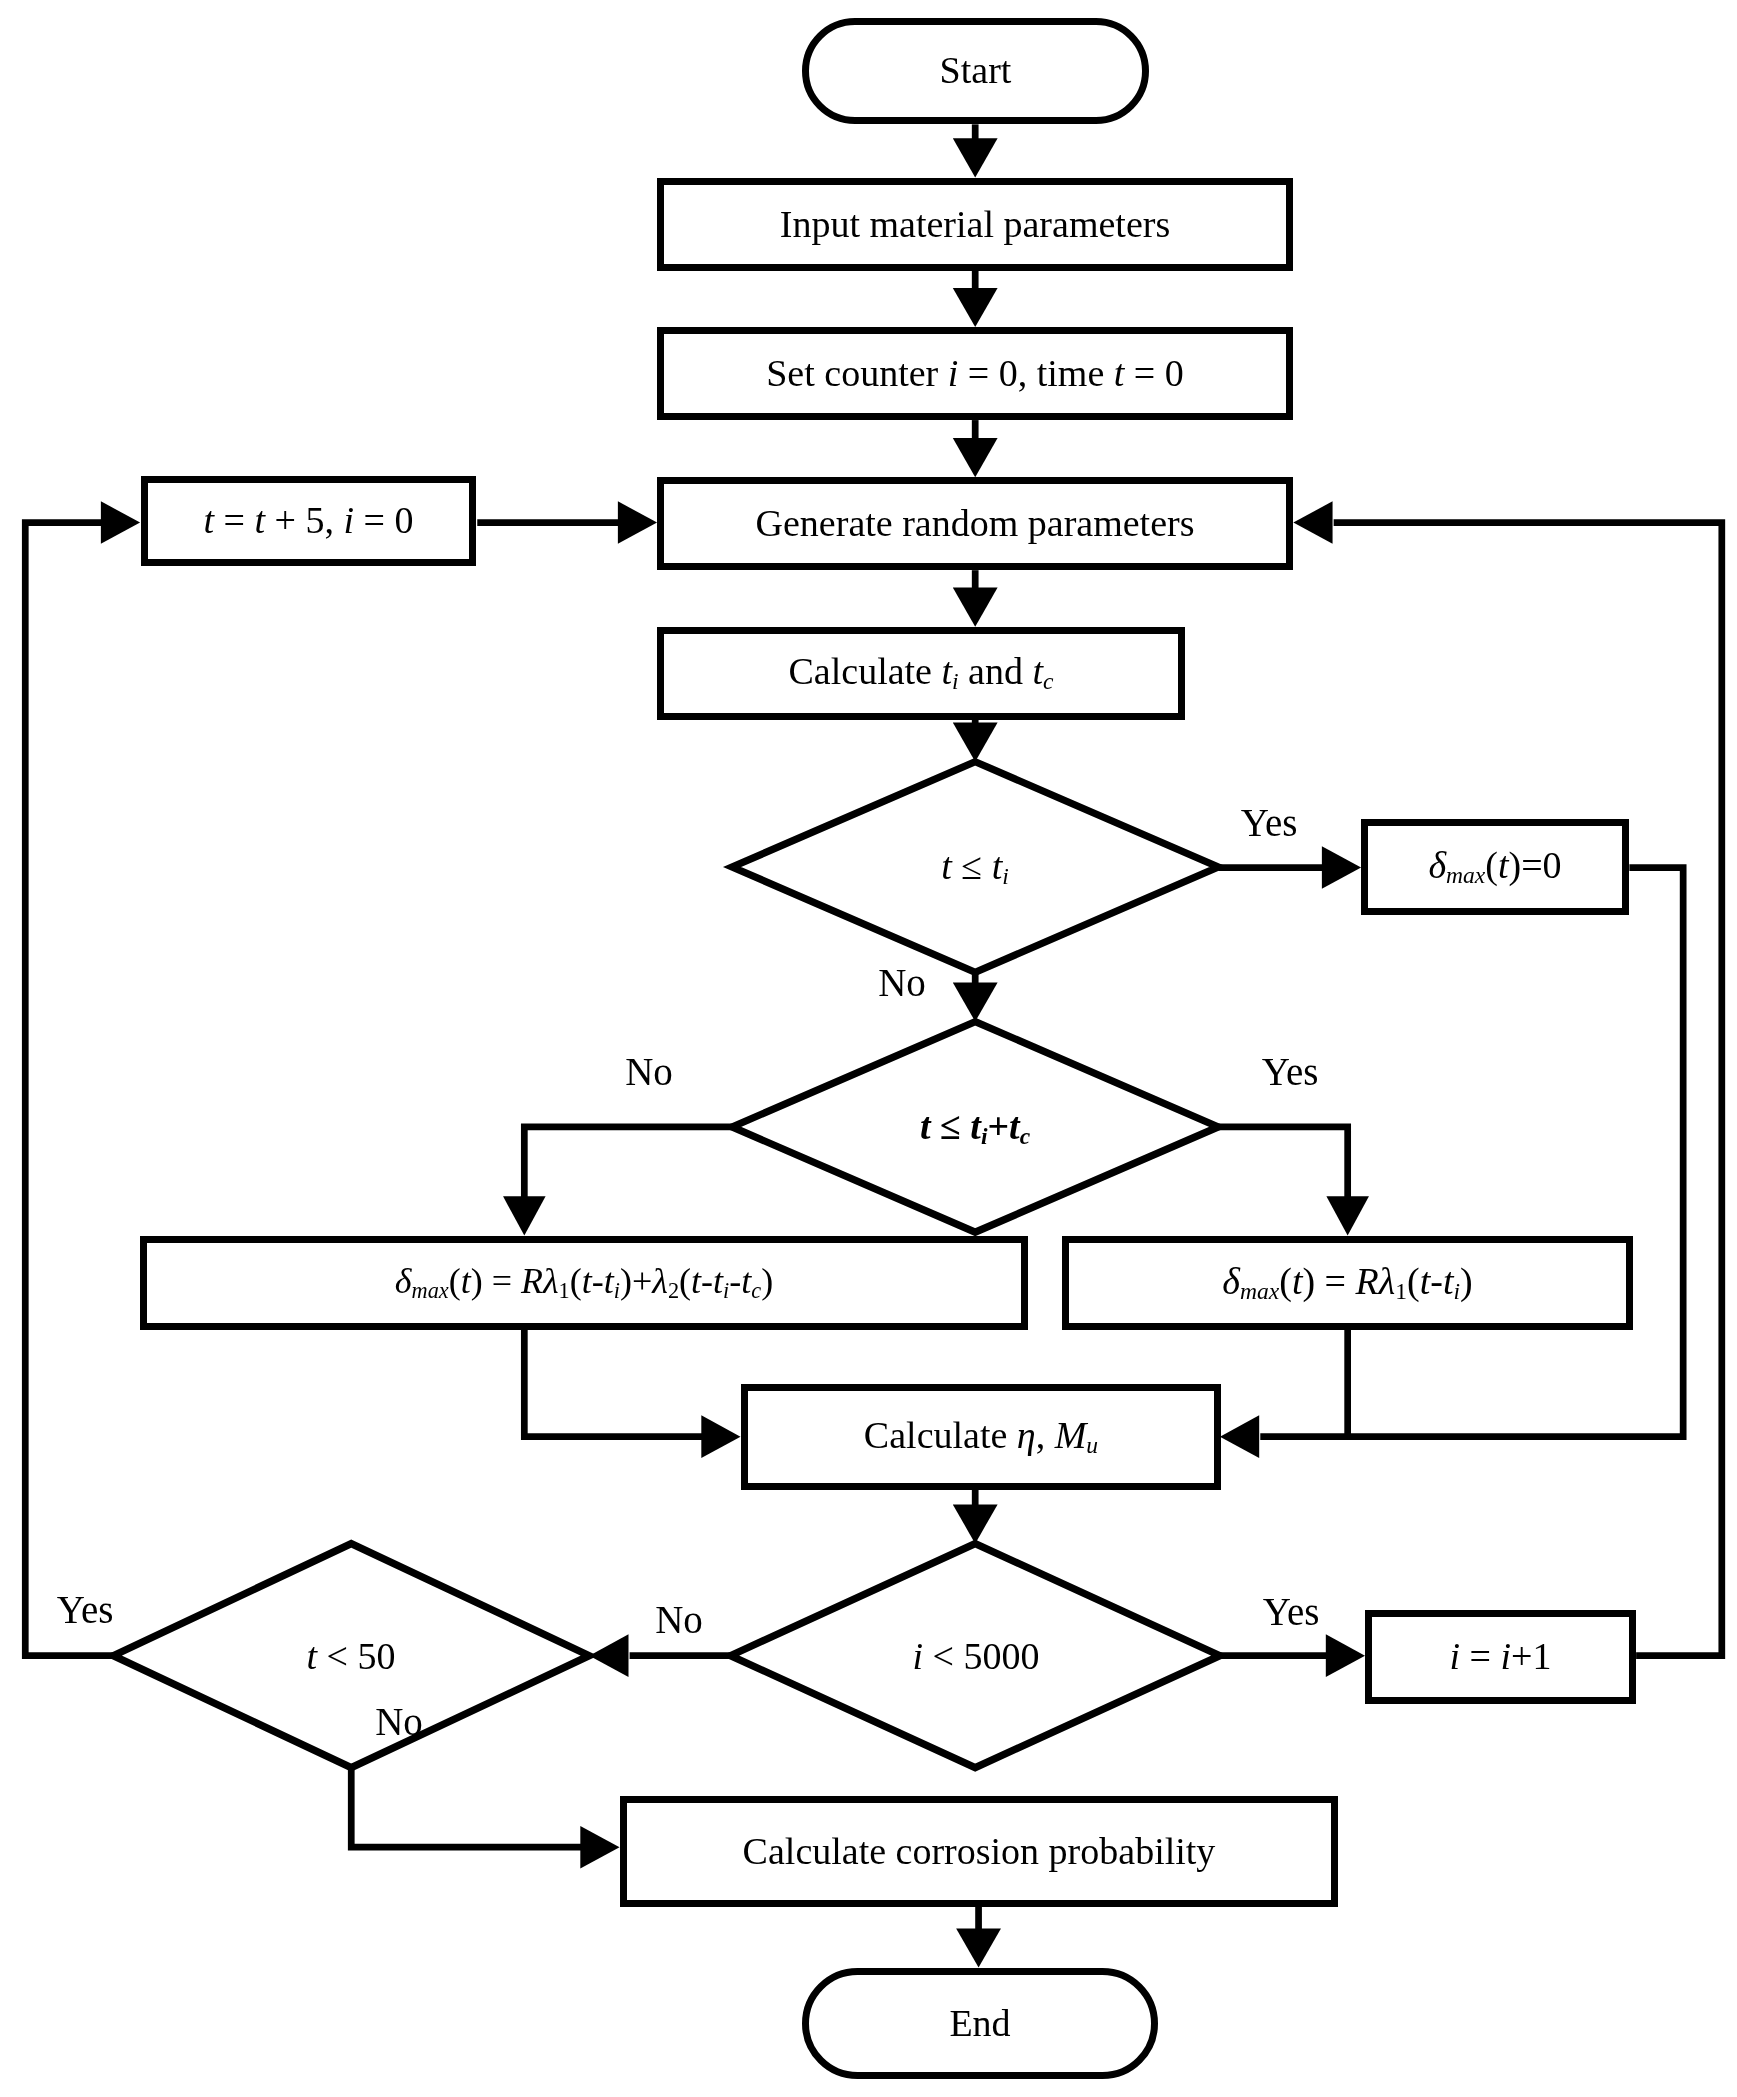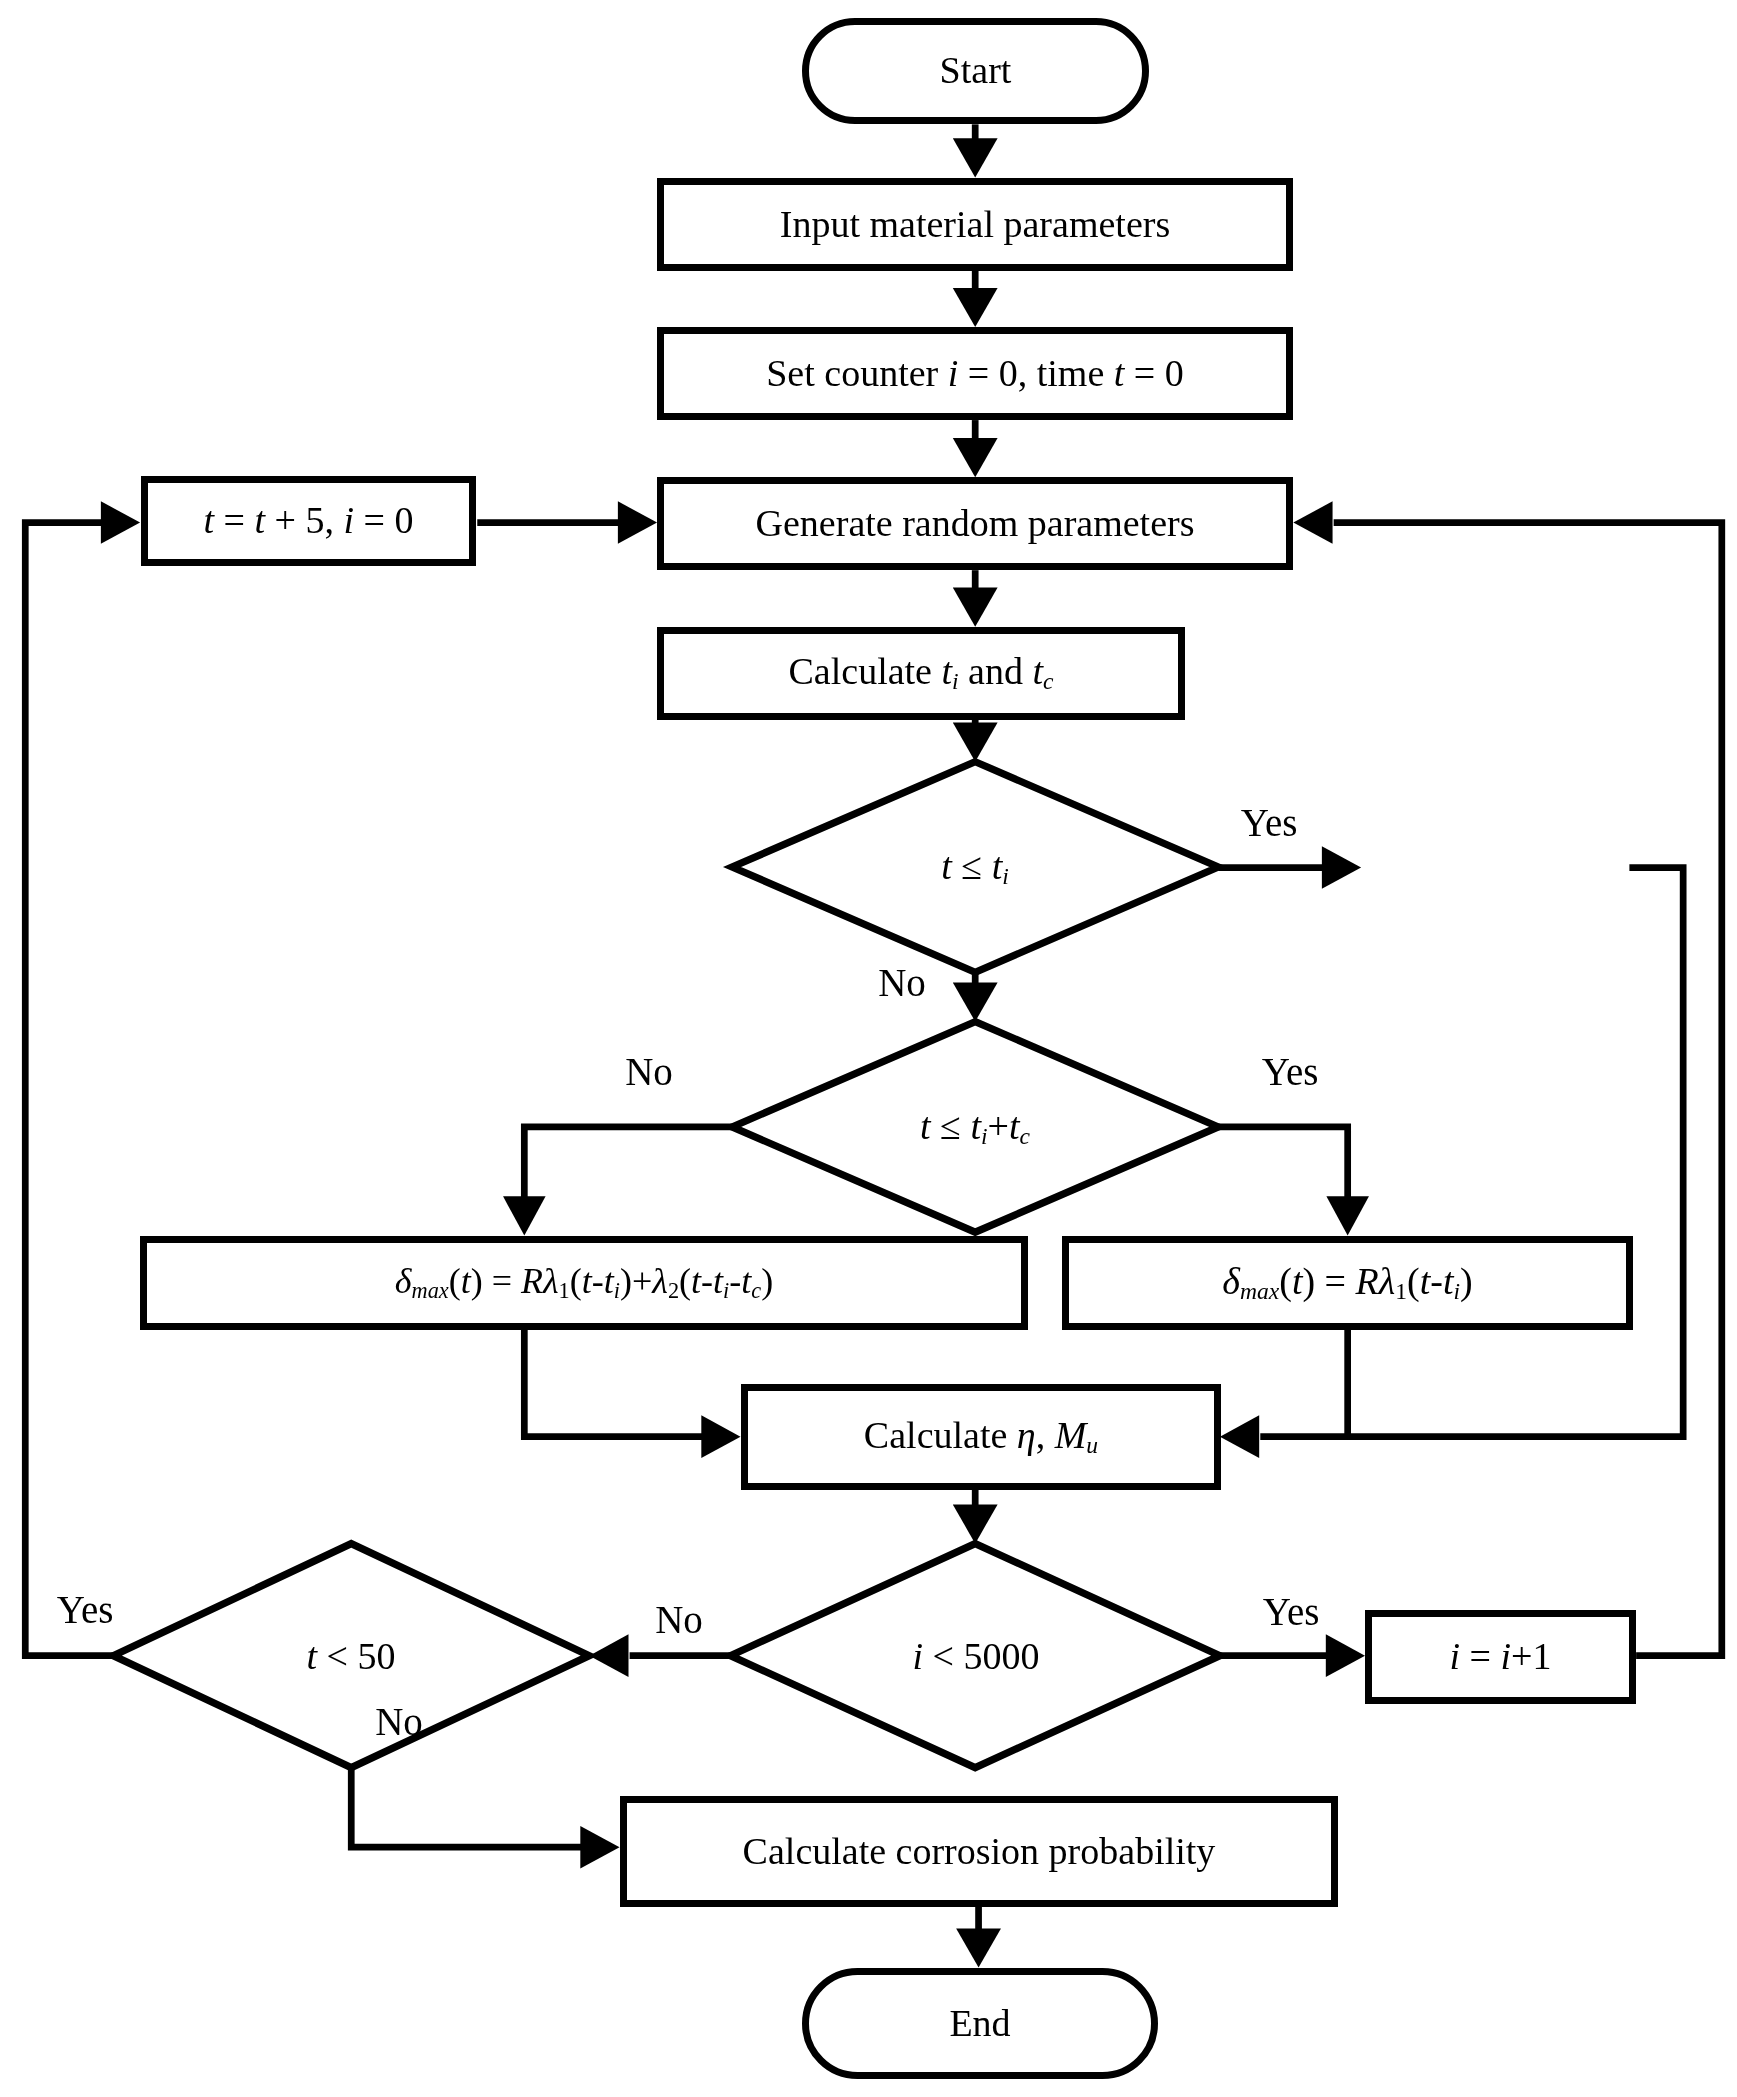--- a/index.html
+++ b/index.html
@@ -109,41 +109,44 @@
     </div>
   <div class="node" style="left:141px;top:476px;width:335px;height:90px;">
       <span><span class="seg-i">t</span><span class="seg-r"> = </span><span class="seg-i">t</span><span class="seg-r"> + 5, </span><span class="seg-i">i</span><span class="seg-r"> = 0</span></span>
     </div>
   <div class="node" style="left:657px;top:477px;width:636px;height:93px;">
       <span><span class="seg-r">Generate random parameters</span></span>
     </div>
   <div class="node" style="left:657px;top:627px;width:528px;height:93px;">
       <span><span class="seg-r">Calculate </span><span class="seg-i">t</span><span class="seg-si">i</span><span class="seg-r"> and </span><span class="seg-i">t</span><span class="seg-si">c</span></span>
     </div>
+  <div class="node" style="left:1361px;top:819px;width:268px;height:96px;">
+      <span><span class="seg-i">δ</span><span class="seg-si">max</span><span class="seg-r">(</span><span class="seg-i">t</span><span class="seg-r">)=0</span></span>
+    </div>
   <div class="node" style="left:140px;top:1236px;width:888px;height:94px;font-size:36px;">
       <span><span class="seg-i">δ</span><span class="seg-si">max</span><span class="seg-r">(</span><span class="seg-i">t</span><span class="seg-r">) = </span><span class="seg-i">Rλ</span><span class="seg-sr">1</span><span class="seg-r">(</span><span class="seg-i">t</span><span class="seg-r">-</span><span class="seg-i">t</span><span class="seg-si">i</span><span class="seg-r">)+</span><span class="seg-i">λ</span><span class="seg-sr">2</span><span class="seg-r">(</span><span class="seg-i">t</span><span class="seg-r">-</span><span class="seg-i">t</span><span class="seg-si">i</span><span class="seg-r">-</span><span class="seg-i">t</span><span class="seg-si">c</span><span class="seg-r">)</span></span>
     </div>
   <div class="node" style="left:1062px;top:1236px;width:571px;height:94px;">
       <span><span class="seg-i">δ</span><span class="seg-si">max</span><span class="seg-r">(</span><span class="seg-i">t</span><span class="seg-r">) = </span><span class="seg-i">Rλ</span><span class="seg-sr">1</span><span class="seg-r">(</span><span class="seg-i">t</span><span class="seg-r">-</span><span class="seg-i">t</span><span class="seg-si">i</span><span class="seg-r">)</span></span>
     </div>
   <div class="node" style="left:741px;top:1384px;width:480px;height:106px;">
       <span><span class="seg-r">Calculate </span><span class="seg-i">η</span><span class="seg-r">, </span><span class="seg-i">M</span><span class="seg-si">u</span></span>
     </div>
   <div class="node" style="left:1365px;top:1610px;width:271px;height:94px;">
       <span><span class="seg-i">i</span><span class="seg-r"> = </span><span class="seg-i">i</span><span class="seg-r">+1</span></span>
     </div>
   <div class="node" style="left:620px;top:1796px;width:718px;height:111px;">
       <span><span class="seg-r">Calculate corrosion probability</span></span>
     </div>
   <div class="node terminal" style="left:802px;top:1968px;width:356px;height:111px;">
       <span><span class="seg-r">End</span></span>
     </div>
 
   <div class="dtext" style="left:975px;top:867px;"><span><span class="seg-i">t</span><span class="seg-r"> ≤ </span><span class="seg-i">t</span><span class="seg-si">i</span></span></div>
-  <div class="dtext" style="left:975px;top:1127px;"><span><span class="seg-i">t</span><span class="seg-r"> ≤ </span><span class="seg-i">t</span><span class="seg-si">i</span><span class="seg-r">+</span><span class="seg-i">t</span><span class="seg-si">c</span></span></div>
+  <div class="dtext" style="left:975px;top:1127px;font-weight:bold;"><span><span class="seg-i">t</span><span class="seg-r"> ≤ </span><span class="seg-i">t</span><span class="seg-si">i</span><span class="seg-r">+</span><span class="seg-i">t</span><span class="seg-si">c</span></span></div>
   <div class="dtext" style="left:976px;top:1656px;"><span><span class="seg-i">i</span><span class="seg-r"> &lt; 5000</span></span></div>
   <div class="dtext" style="left:351px;top:1656px;"><span><span class="seg-i">t</span><span class="seg-r"> &lt; 50</span></span></div>
 
   <div class="elabel" style="left:1269px;top:822px;">Yes</div>
   <div class="elabel" style="left:902px;top:982px;">No</div>
   <div class="elabel" style="left:649px;top:1071px;">No</div>
   <div class="elabel" style="left:1290px;top:1071px;">Yes</div>
   <div class="elabel" style="left:679px;top:1619px;">No</div>
   <div class="elabel" style="left:1291px;top:1611px;">Yes</div>
   <div class="elabel" style="left:85px;top:1609px;">Yes</div>

